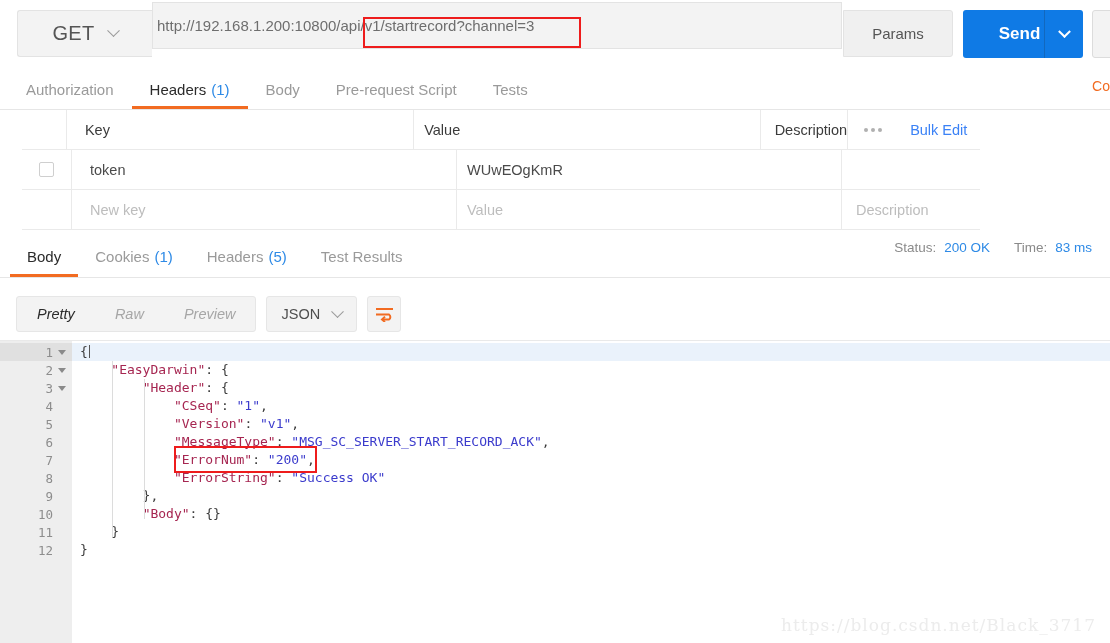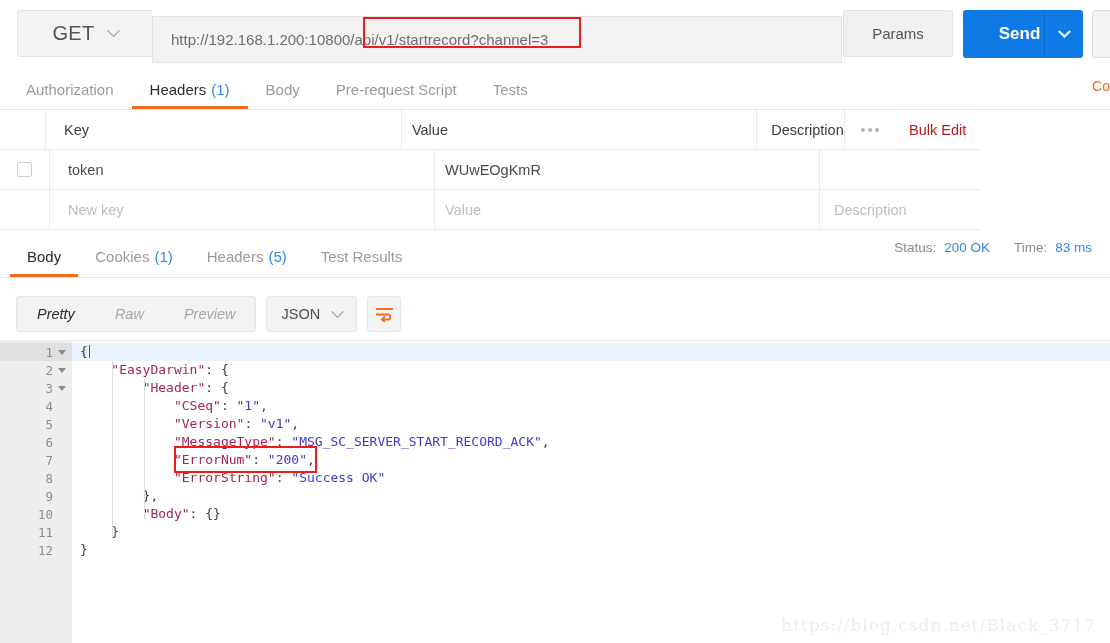--- a/index.html
+++ b/index.html
@@ -21,23 +21,23 @@
     background: #f3f3f3; border: 1px solid #e3e3e3; border-right: none;
     border-radius: 3px 0 0 3px;
     display: flex; align-items: center; justify-content: center; gap: 14px;
   }
   .method-label { font-size: 20px; color: #555; letter-spacing: .3px; }
   .chev {
     width: 9px; height: 9px; border-right: 1.7px solid #9b9b9b;
     border-bottom: 1.7px solid #9b9b9b; transform: rotate(45deg) translate(-2px,-2px);
   }
   .url-input {
-    position: absolute; left: 152px; top: 16px; width: 690px; height: 47px;
+    position: absolute; left: 152px; top: 2px; width: 690px; height: 47px;
     background: #f3f3f3; border: 1px solid #e3e3e3;
-    display: flex; align-items: center; padding-left: 18px;
+    display: flex; align-items: center; padding-left: 4px;
     font-size: 15px; color: #6e6e6e; white-space: nowrap; overflow: hidden;
   }
   .params-btn {
     position: absolute; left: 843px; top: 10px; width: 110px; height: 47px;
     background: #f0f0f0; border: 1px solid #e3e3e3; border-radius: 0 3px 3px 0;
     display: flex; align-items: center; justify-content: center;
     font-size: 15px; color: #555;
   }
   .send-btn {
     position: absolute; left: 963px; top: 10px; width: 120px; height: 48px;
@@ -69,40 +69,40 @@
   }
   .rtab:first-child { margin-left: 8px; }
   .rtab.active { color: #2b2b2b; box-shadow: inset 0 -3px 0 #f26b21; }
   .rtab .cnt { color: #2e8ae6; margin-left: 5px; }
   .code-link {
     position: absolute; right: 0; top: 78px; font-size: 14px; color: #f26b21;
     white-space: nowrap;
   }
 
   
-  .hdr-table { position: absolute; left: 0; top: 110px; width: 980px; }
+  .hdr-table { position: absolute; left: 0; top: 110px; width: 980px; padding-left: 22px; }
   .hrow { display: flex; height: 40px; border-bottom: 1px solid #eaeaea; align-items: center; }
   .hrow.headrow { background: #fff; }
   .hcell-chk { width: 50px; height: 100%; border-right: 1px solid #eaeaea;
                display: flex; align-items: center; justify-content: center; }
   .chkbox { width: 15px; height: 15px; border: 1px solid #cfcfcf; border-radius: 2px; background: #fff; }
   .hcell-key { width: 385px; height: 100%; border-right: 1px solid #eaeaea;
                display: flex; align-items: center; padding-left: 18px; font-size: 14.5px; }
   .hcell-val { width: 385px; height: 100%; border-right: 1px solid #eaeaea;
                display: flex; align-items: center; padding-left: 10px; font-size: 14.5px; }
   .hcell-desc { flex: 1; height: 100%; display: flex; align-items: center;
                 padding-left: 14px; font-size: 14.5px; }
   .col-title { color: #3b3b3b; }
   .cell-text { color: #4a4a4a; }
   .cell-ph { color: #bdbdbd; }
   .dots-wrap { width: 56px; display: flex; align-items: center; justify-content: center;
                border-left: 1px solid #eaeaea; height: 100%; }
   .dots { display: flex; gap: 3px; }
   .dots i { width: 4px; height: 4px; border-radius: 50%; background: #b0b0b0; display: block; }
-  .bulk { width: 92px; text-align: center; color: #b91c1c; font-size: 14.5px; }
+  .bulk { width: 92px; text-align: center; color: #3b82f6; font-size: 14.5px; }
 
   
   .res-tabs {
     position: absolute; left: 0; top: 236px; width: 1110px; height: 42px;
     border-bottom: 1px solid #e6e6e6; display: flex; align-items: flex-end;
   }
   .restab {
     height: 42px; display: flex; align-items: center; padding: 0 17px;
     font-size: 15px; color: #9a9a9a; white-space: nowrap;
   }

